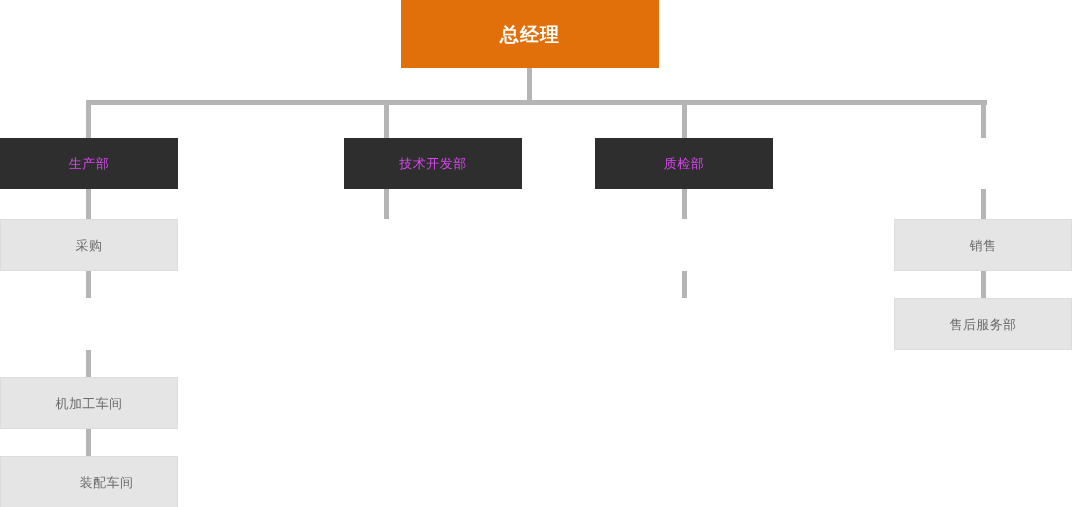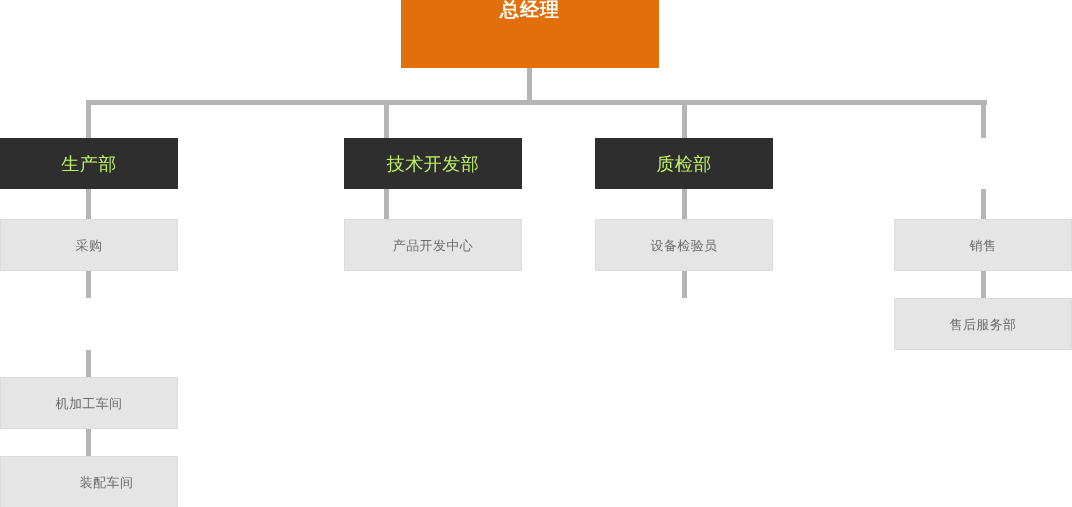--- a/index.html
+++ b/index.html
@@ -35,21 +35,21 @@
 
   
   .root-node {
     position: absolute;
     left: 401px;
     top: 0px;
     width: 258px;
     height: 68px;
     background: #e2700a;
     display: flex;
-    align-items: flex-start;
+    align-items: center;
     justify-content: center;
     box-sizing: border-box;
   }
   .root-node .node-label {
     color: #ffffff;
     font-size: 19px;
     font-weight: bold;
     letter-spacing: 1px;
     line-height: 1;
   }
@@ -60,22 +60,22 @@
     top: 138px;
     width: 178px;
     height: 51px;
     background: #2e2e2e;
     display: flex;
     align-items: center;
     justify-content: center;
     box-sizing: border-box;
   }
   .dept-node .node-label {
-    color: #bef264;
-    font-size: 18px;
+    color: #d946ef;
+    font-size: 13px;
     font-weight: normal;
     letter-spacing: 0.5px;
     line-height: 1;
   }
 
   
   .leaf-node {
     position: absolute;
     width: 178px;
     height: 52px;
@@ -143,32 +143,26 @@
   <div class="connector connector-v" style="left:86px; top:429px; height:27px;"></div>
   <div class="leaf-node col-0 row-3">
     <span class="node-label">装配车间</span>
   </div>
 
   <div class="dept-node col-1">
     <span class="node-label">技术开发部</span>
   </div>
 
   <div class="connector connector-v" style="left:384px; top:189px; height:30px;"></div>
-  <div class="leaf-node col-1 row-0">
-    <span class="node-label">产品开发中心</span>
-  </div>
 
   <div class="dept-node col-2">
     <span class="node-label">质检部</span>
   </div>
 
   <div class="connector connector-v" style="left:682px; top:189px; height:30px;"></div>
-  <div class="leaf-node col-2 row-0">
-    <span class="node-label">设备检验员</span>
-  </div>
 
   <div class="connector connector-v" style="left:682px; top:271px; height:27px;"></div>
 
 
   <div class="connector connector-v" style="left:981px; top:189px; height:30px;"></div>
   <div class="leaf-node col-3 row-0">
     <span class="node-label">销售</span>
   </div>
 
   <div class="connector connector-v" style="left:981px; top:271px; height:27px;"></div>

